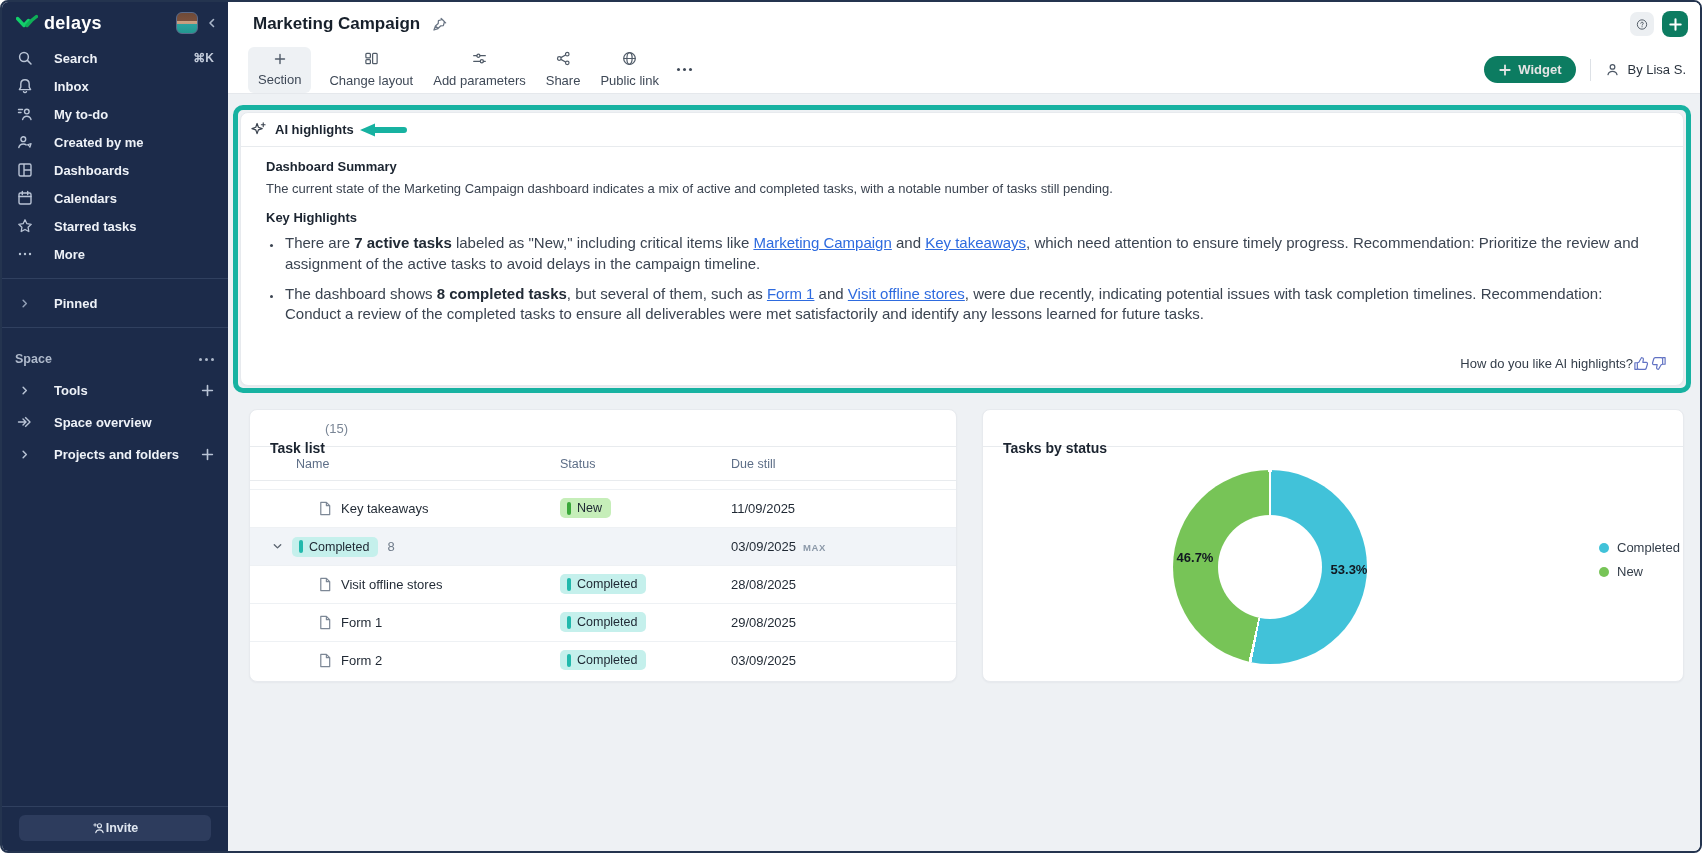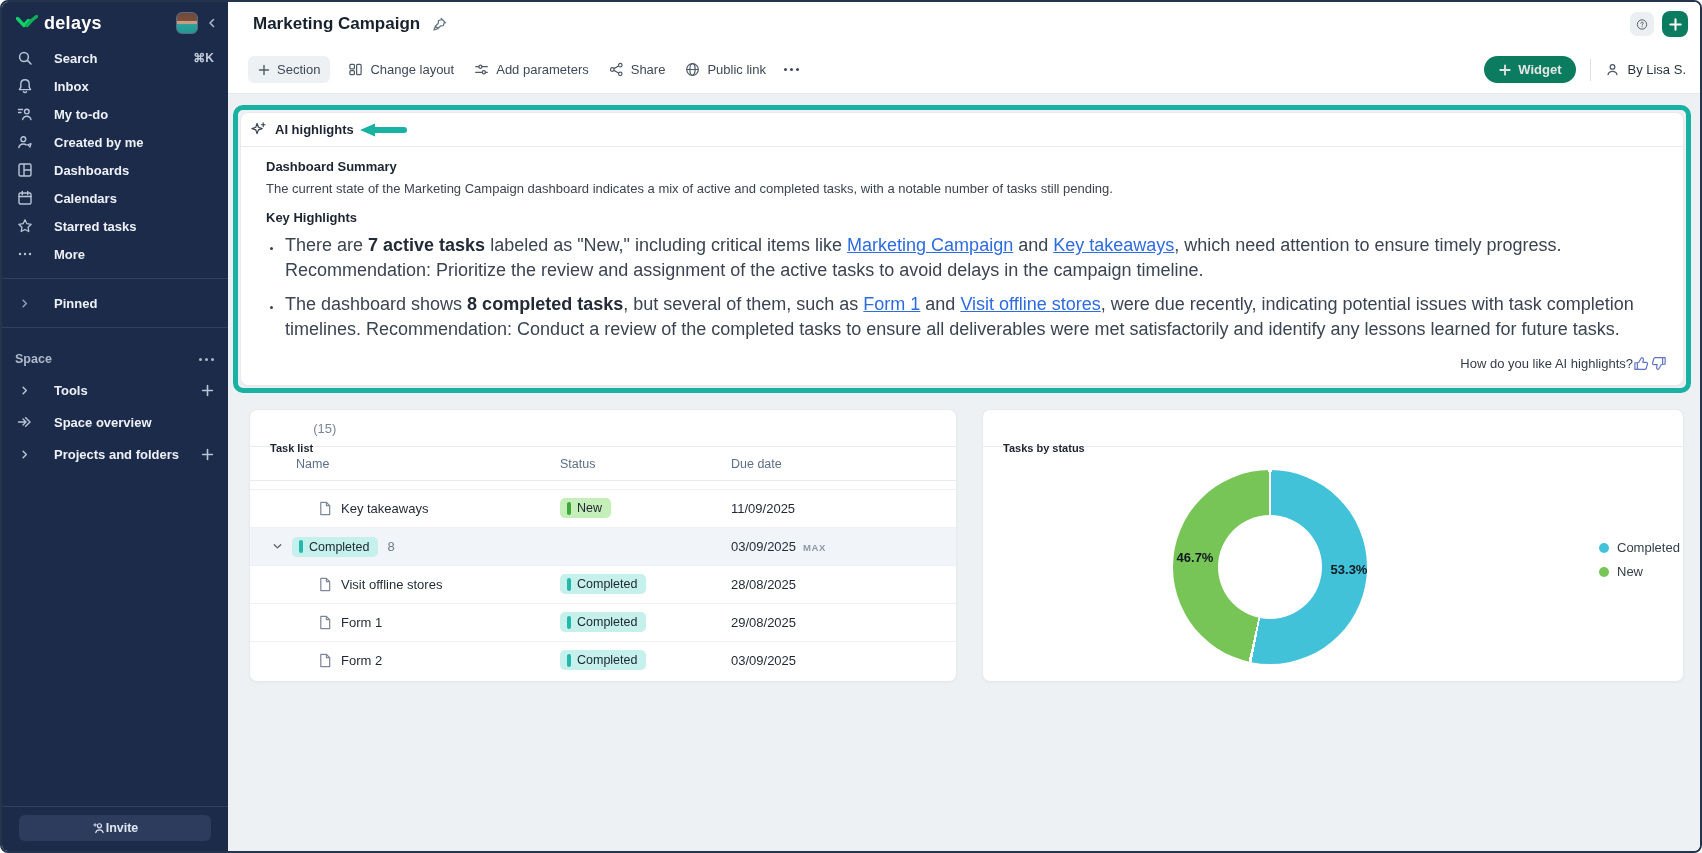--- a/index.html
+++ b/index.html
@@ -34,21 +34,21 @@
   
   .main { flex:1; min-width:0; display:flex; flex-direction:column; background:#eef1f4; }
   .topbar { background:#fff; border-bottom:1px solid #e5e8ec; flex:none; }
   .title-row { display:flex; align-items:center; height:44px; padding:0 12px 0 25px; }
   .page-title { font-size:17px; font-weight:700; color:#17202b; }
   .pin-btn { margin-left:11px; color:#6b7685; display:flex; cursor:pointer; }
   .title-right { margin-left:auto; display:flex; align-items:center; gap:8px; }
   .help-btn { width:24px; height:24px; border-radius:7px; background:#eceff2; border:none; color:#3f4955; display:flex; align-items:center; justify-content:center; cursor:pointer; }
   .green-plus-btn { width:26px; height:26px; border-radius:8px; background:#0c7c61; border:none; color:#fff; display:flex; align-items:center; justify-content:center; cursor:pointer; }
   .toolbar-row { display:flex; align-items:center; height:47px; padding:0 14px 0 20px; }
-  .tb { display:flex; align-items:center; gap:7px; font-size:13px; font-weight:500; color:#3f4957; background:none; border:none; font-family:inherit; padding:6px 10px; border-radius:6px; cursor:pointer; }
+  .tb { display:flex; align-items:center; gap:7px; font-size:13px; font-weight:500; color:#3f4957; background:none; border:none; font-family:inherit; padding:6px 10px; border-radius:6px; cursor:pointer;flex-direction:column; }
   .tb .ic { display:flex; color:#505b68; }
   .tb.filled { background:#eef1f4; margin-right:8px; }
   .more-dots { display:flex; gap:3px; padding:6px 8px; cursor:pointer; }
   .more-dots i { width:3px; height:3px; border-radius:50%; background:#3f4957; }
   .toolbar-right { margin-left:auto; display:flex; align-items:center; }
   .widget-btn { display:flex; align-items:center; gap:7px; background:#0c7c61; color:#e5e5e5; border:none; border-radius:15px; padding:6px 15px; font-size:13px; font-weight:700; font-family:inherit; cursor:pointer; }
   .vsep { width:1px; height:22px; background:#dde1e6; margin:0 14px; }
   .byline { display:flex; align-items:center; gap:7px; font-size:13px; color:#2a333e; cursor:pointer; }
   .byline .ic { color:#4d5866; display:flex; }
 
@@ -58,32 +58,32 @@
   .ai-annotation { border:5px solid #17b2a1; border-radius:10px; padding:2px; height:288px; margin-bottom:16px; }
   .card { background:#fff; border:1px solid #e7eaee; border-radius:8px; box-shadow:0 1px 2px rgba(20,30,50,.04); }
   .ai-card { height:100%; position:relative; }
   .ai-header { display:flex; align-items:center; height:34px; padding:0 16px 0 9px; border-bottom:1px solid #e8ebee; }
   .ai-title { font-size:13px; font-weight:700; color:#1b2430; margin-left:8px; }
   .ai-arrow { margin-left:6px; display:flex; }
   .ai-body { padding:12px 24px 0 25px; }
   .ai-h { font-size:13px; font-weight:700; color:#1b2430; margin:0 0 6px 0; }
   .ai-p { font-size:13px; color:#3b4451; line-height:1.4; margin:0 0 12px 0; }
   .ai-ul { margin:8px 0 0 0; padding:0 0 0 17px; }
-  .ai-ul li { font-size:18px; color:#3b4451; line-height:1.38; margin-bottom:9px; padding-left:2px; }
+  .ai-ul li { font-size:15px; color:#3b4451; line-height:1.38; margin-bottom:9px; padding-left:2px; }
   .ai-ul li::marker { color:#3b4451; font-size:11px; }
   .b { font-weight:700; color:#222b36; }
   .link { color:#2e6bdf; text-decoration:underline; cursor:pointer; }
   .ai-footer { position:absolute; right:16px; bottom:13px; display:flex; align-items:center; }
   .ai-feedback { font-size:13px; color:#333d49; }
   .thumb-btn { background:none; border:none; padding:0; color:#6172c3; display:flex; cursor:pointer; }
 
   
   .bottom-row { display:flex; gap:25px; margin:0 7px 0 16px; height:273px; }
   .widget-title-row { display:flex; align-items:center; height:37px; padding:0 20px; border-bottom:1px solid #e8ebee; }
-  .widget-title { font-size:11px; font-weight:700; color:#1b2430;margin-top:40px; }
+  .widget-title { font-size:14px; font-weight:700; color:#1b2430;margin-top:40px; }
   .widget-count { font-size:13px; color:#7a8696; }
 
   .task-card { width:708px; flex:none; display:flex; flex-direction:column; }
   .thead { display:grid; grid-template-columns:310px 171px 1fr; align-items:center; height:34px; border-bottom:1px solid #e8ebee; font-size:12.5px; color:#5d6e87; }
   .thead .c1 { padding-left:46px; }
   .rows-spacer { height:8px; }
   .trow { display:grid; grid-template-columns:310px 171px 1fr; align-items:center; height:38px; border-top:1px solid #eef1f4; cursor:pointer; }
   .trow:first-of-type { border-top:none; }
   .trow .c1 { display:flex; align-items:center; }
   .task-c1 { padding-left:68px; gap:9px; }
@@ -433,21 +433,21 @@
       <div class="bottom-row">
 
         <section class="card task-card">
           <div class="widget-title-row">
             <span class="widget-title">Task list</span>
             <span class="widget-count">(15)</span>
           </div>
           <div class="thead">
             <span class="c1">Name</span>
             <span>Status</span>
-            <span>Due date</span>
+            <span>Due still</span>
           </div>
           <div class="rows-spacer"></div>
 
           <div class="trow">
             <span class="c1 task-c1">
               <span class="doc-ic">
                   <svg width="14" height="15" viewBox="0 0 14 16" fill="none">
                     <path d="M2.5 1.5h6l3.5 3.5v9.5h-9.5z" stroke="currentColor" stroke-width="1.3" stroke-linejoin="round"></path>
                     <path d="M8.5 1.5v3.5H12" stroke="currentColor" stroke-width="1.3" stroke-linejoin="round"></path>
                   </svg>

